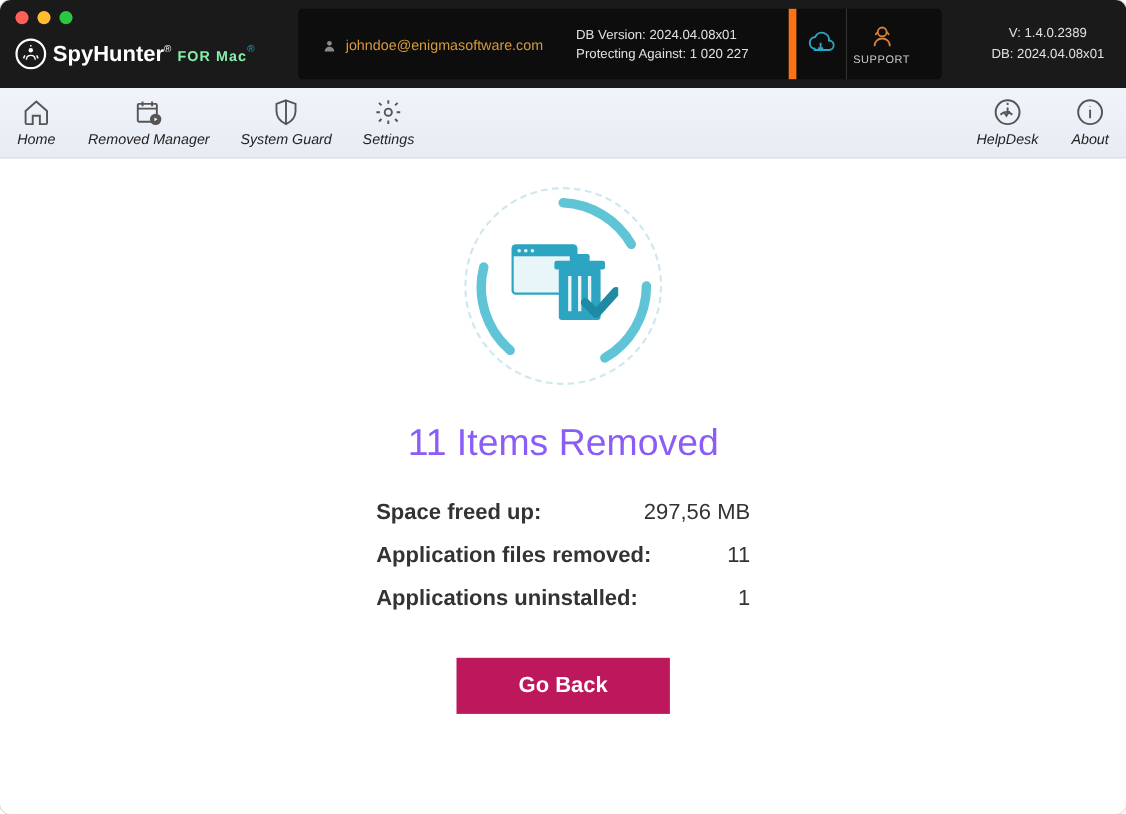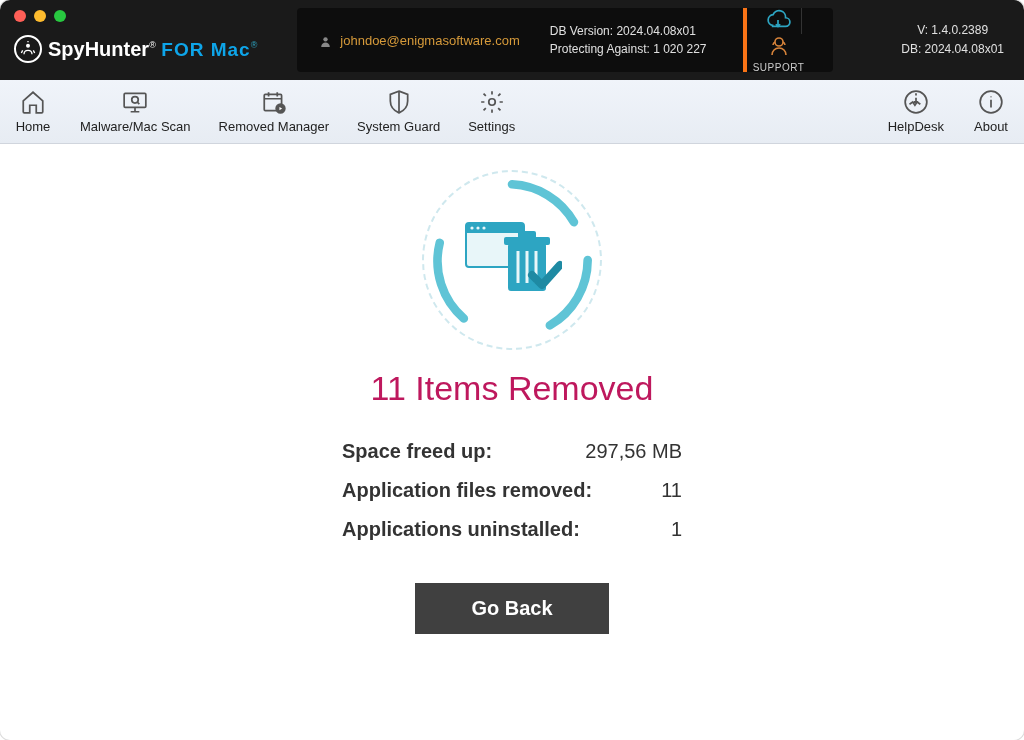--- a/index.html
+++ b/index.html
@@ -7,45 +7,45 @@
   .window { width:1024px; height:740px; background:#fff; border-radius:10px; overflow:hidden; box-shadow:0 0 0 1px #ddd; }
   .titlebar { height:80px; background:#1a1a1a; display:flex; align-items:center; color:#fff; position:relative; }
   .traffic { position:absolute; top:10px; left:14px; display:flex; gap:8px; }
   .traffic span { width:12px; height:12px; border-radius:50%; display:inline-block; }
   .red{background:#ff5f57;} .yellow{background:#febc2e;} .green{background:#28c840;}
   .logo { display:flex; align-items:center; gap:6px; margin-left:14px; margin-top:18px;}
   .logo-mark{width:28px;height:28px;border:2px solid #fff;border-radius:50%;display:flex;align-items:center;justify-content:center;}
   .logo-mark svg{width:16px;height:16px;}
   .logo-text{font-size:20px;font-weight:700;color:#fff;}
   .logo-text .reg{font-size:9px;vertical-align:super;font-weight:400;}
-  .logo-mac{color:#0ea5e9;font-size:19px;font-weight:700;letter-spacing:1px;}
+  .logo-mac{color:#86efac;font-size:13px;font-weight:700;letter-spacing:1px;}
   .header-center{background:#0d0d0d;height:64px;border-radius:4px;margin-left:40px;display:flex;align-items:center;padding:0 22px;gap:30px;}
   .user{color:#d69a3a;font-size:13px;display:flex;align-items:flex-end;gap:8px;}
   .user svg{width:13px;height:13px;fill:#888;}
   .dbinfo{color:#e0e0e0;font-size:12px;line-height:1.5;}
-  .support-grp{display:flex;align-items:center;margin-left:6px;border-left:4px solid #f97316;height:64px;flex-direction:column;}
+  .support-grp{display:flex;align-items:center;margin-left:6px;border-left:7px solid #f97316;height:64px;}
   .support-ic{width:46px;height:64px;display:flex;align-items:center;justify-content:center;border-right:1px solid #333;}
   .support-btn{display:flex;flex-direction:column;align-items:center;justify-content:center;width:64px;height:64px;gap:4px;}
   .support-btn svg{width:24px;height:24px;}
   .support-lbl{color:#ccc;font-size:10px;letter-spacing:0.5px;}
   .verinfo{margin-left:auto;margin-right:20px;color:#e0e0e0;font-size:12px;line-height:1.6;text-align:center;}
-  .toolbar{height:64px;background:linear-gradient(#f0f4fa,#e7ecf3);border-bottom:1px solid #d0d5dd;display:flex;align-items:stretch;}
+  .toolbar{height:64px;background:linear-gradient(#f0f4fa,#e7ecf3);border-bottom:1px solid #d0d5dd;display:flex;align-items:stretch;font-style:italic;}
   .tab{display:flex;flex-direction:column;align-items:center;justify-content:center;gap:4px;padding:0 14px;min-width:66px;cursor:pointer;color:#222;font-size:13px;}
   .tab svg{width:26px;height:26px;}
   .tab.active{background:#fff;border-left:1px solid #d0d5dd;border-right:1px solid #d0d5dd;}
   .spacer{flex:1;}
   .content{display:flex;flex-direction:column;align-items:center;padding-top:26px;}
   .hero{width:180px;height:180px;position:relative;display:flex;align-items:center;justify-content:center;}
   .dashed-ring{position:absolute;inset:0;border:2px dashed #cfe8ee;border-radius:50%;}
   .arc{position:absolute;inset:4px;}
-  .title{color:#be185d;font-size:34px;font-weight:400;margin-top:19px;}
+  .title{color:#8b5cf6;font-size:34px;font-weight:400;margin-top:34px;}
   .stats{margin-top:24px;width:340px;}
   .row{display:flex;justify-content:space-between;padding:8px 0;font-size:20px;color:#333;}
   .row .lbl{font-weight:700;}
-  .gobtn{margin-top:34px;background:#404040;color:#fff;border:none;font-size:20px;font-weight:700;padding:14px 56px;cursor:pointer;text-align:center;}
+  .gobtn{margin-top:34px;background:#be185d;color:#fff;border:none;font-size:20px;font-weight:700;padding:14px 56px;cursor:pointer;text-align:center;}
 </style>
 </head>
 <body>
 
 <div class="window">
   <div class="titlebar">
     <div class="traffic">
       <span class="red"></span>
       <span class="yellow"></span>
       <span class="green"></span>
@@ -94,29 +94,20 @@
       <div>DB:  2024.04.08x01</div>
     </div>
   </div>
 
   <div class="toolbar">
     <div class="tab">
       <svg viewBox="0 0 24 24" fill="none" stroke="#555" stroke-width="1.6">
           <path d="M3 11l9-8 9 8v10a1 1 0 0 1-1 1h-5v-7h-6v7H4a1 1 0 0 1-1-1z"></path>
         </svg>
       <span>Home</span>
-    </div>
-    <div class="tab">
-      <svg viewBox="0 0 24 24" fill="none" stroke="#555" stroke-width="1.6">
-          <rect x="2" y="4" width="20" height="13" rx="1"></rect>
-          <path d="M8 21h8M12 17v4"></path>
-          <circle cx="12" cy="10" r="3"></circle>
-          <path d="M14 12l2 2"></path>
-        </svg>
-      <span>Malware/Mac Scan</span>
     </div>
     <div class="tab">
       <svg viewBox="0 0 24 24" fill="none" stroke="#555" stroke-width="1.6">
           <rect x="3" y="5" width="16" height="15" rx="1"></rect>
           <path d="M3 9h16M7 3v4M15 3v4"></path>
           <circle cx="18" cy="18" r="4" fill="#555"></circle>
           <path d="M17 16.5v3l2.5-1.5z" fill="#fff" stroke="none"></path>
         </svg>
       <span>Removed Manager</span>
     </div>

